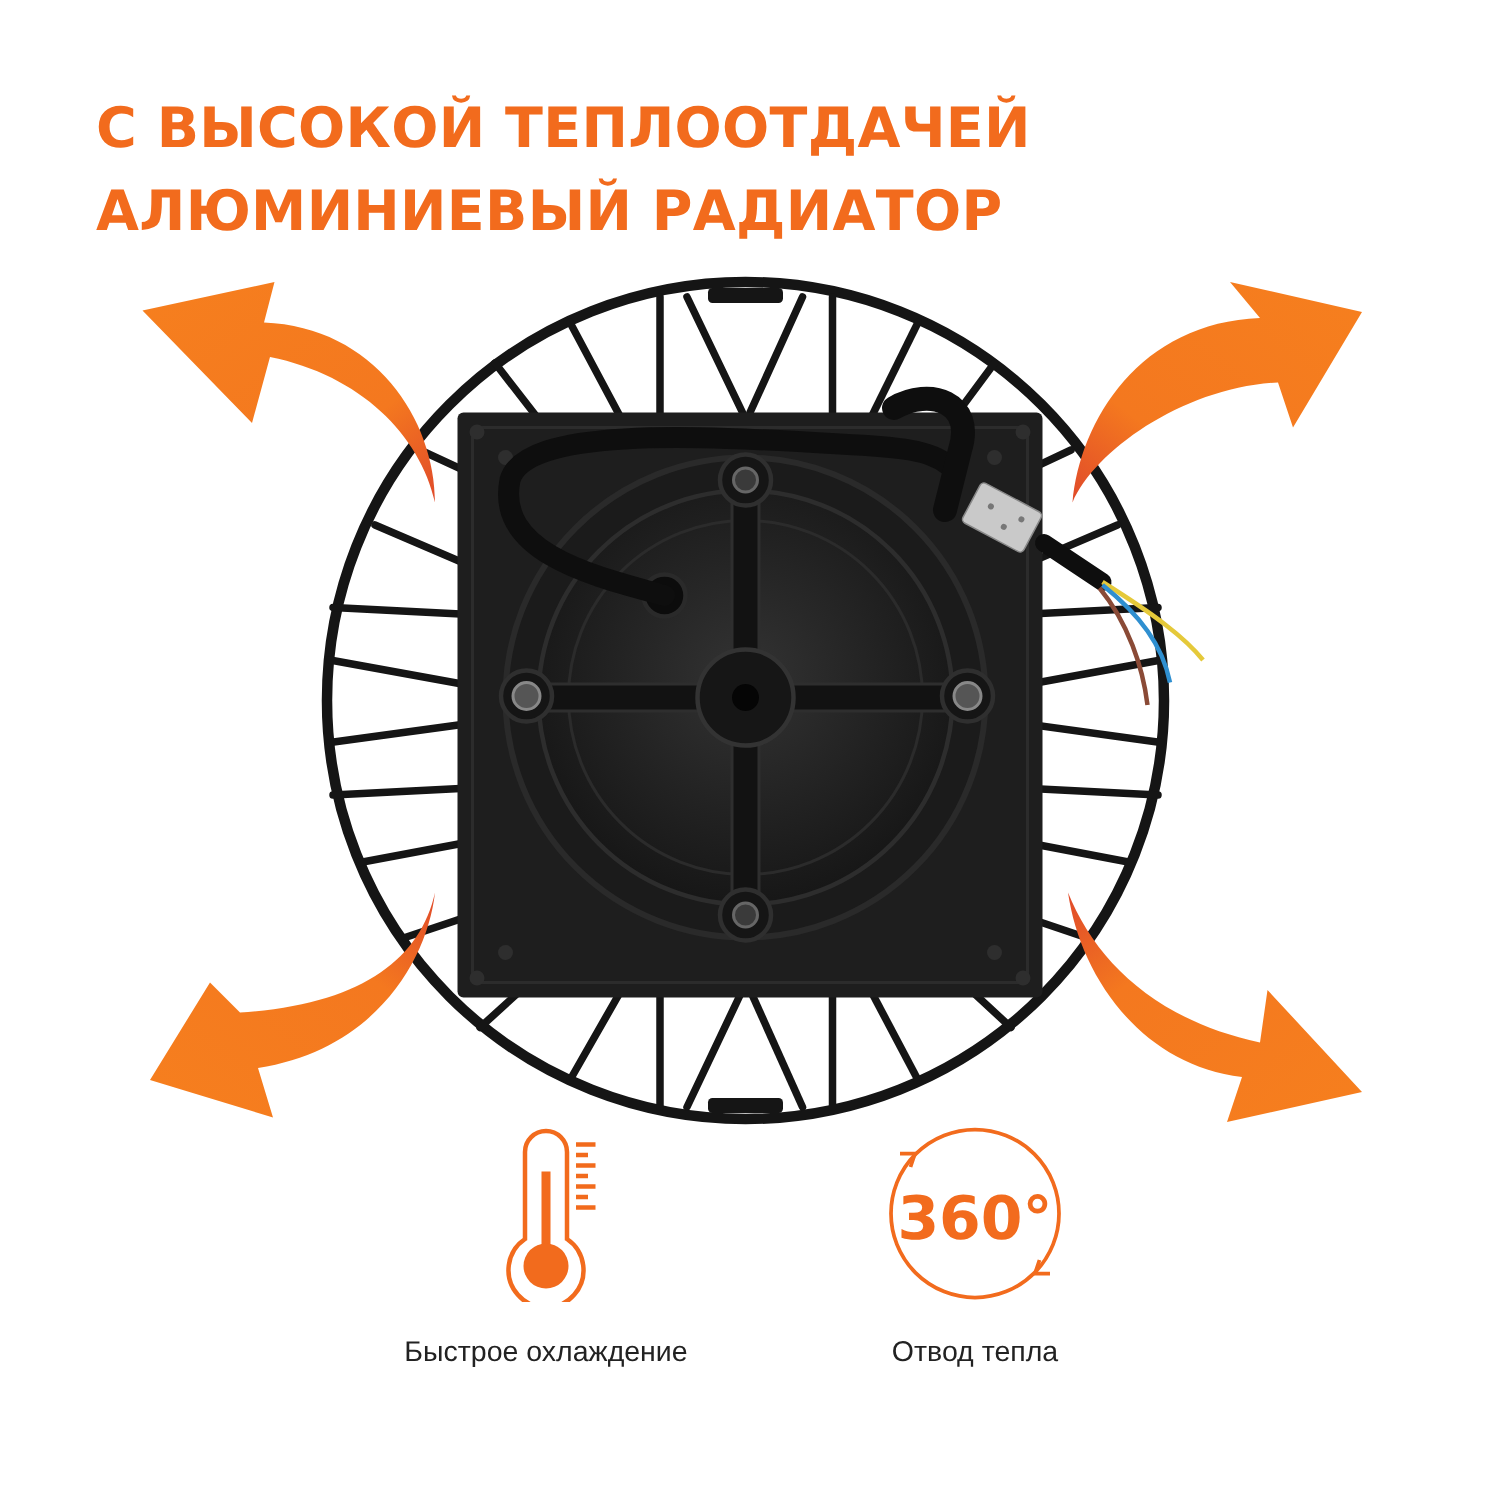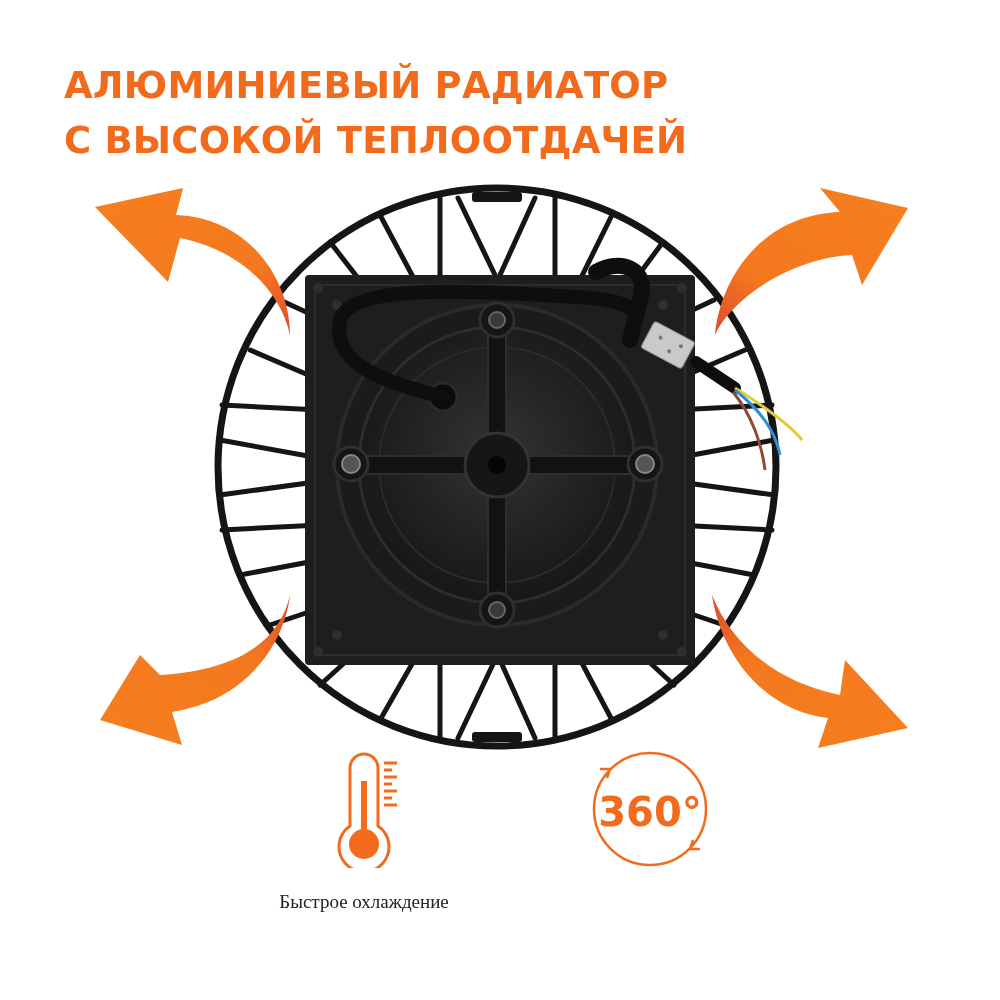--- a/index.html
+++ b/index.html
@@ -2,30 +2,30 @@
 <html style="--accent: #f26b1d;"><head>
 <meta charset="utf-8">
 <style>
   html, body { margin: 0; padding: 0; background: #ffffff; }
   body { width: 1000px; height: 1000px; position: relative; overflow: hidden; font-family: "DejaVu Sans", sans-serif; }
   .headline { position: absolute; left: 64px; top: 58px; margin: 0; color: var(--accent, #f26b1d); font-family: "DejaVu Sans", sans-serif; font-weight: bold; font-size: 37px; line-height: 55px; letter-spacing: 0.2px; }
   .headline span { display: block; }
   .product { position: absolute; left: 0; top: 0; width: 1000px; height: 1000px; }
   .feature { position: absolute; top: 743px; width: 260px; text-align: center; }
   .feature-icon { display: block; margin: 0 auto; }
-  .feature-label { position: absolute; left: 0; right: 0; top: 148px; font-family: Liberation Serif, serif; font-size: 19px; color: #222222; text-align: center; }
+  .feature-label { position: absolute; left: 0; right: 0; top: 148px; font-family: Liberation Sans, sans-serif; font-size: 19px; color: #222222; text-align: center; }
   .f1 { left: 234px; }
   .f2 { left: 520px; }
 </style>
 </head>
 <body>
 
 <h1 class="headline">
+  <span>С ВЫСОКОЙ ТЕПЛООТДАЧЕЙ</span>
   <span>АЛЮМИНИЕВЫЙ РАДИАТОР</span>
-  <span>С ВЫСОКОЙ ТЕПЛООТДАЧЕЙ</span>
 </h1>
 
 <svg class="product" viewBox="0 0 1000 1000" xmlns="http://www.w3.org/2000/svg">
   <defs>
     <linearGradient id="gTL" x1="0" y1="0" x2="1" y2="1">
       <stop offset="0" stop-color="#f67f1e"></stop>
       <stop offset="0.7" stop-color="#f4781f"></stop>
       <stop offset="1" stop-color="#e04a2a"></stop>
     </linearGradient>
     <linearGradient id="gTR" x1="1" y1="0" x2="0" y2="1">
@@ -184,13 +184,14 @@
 </div>
 
 <div class="feature f2">
   <svg class="feature-icon" width="140" height="130" viewBox="0 0 140 130" xmlns="http://www.w3.org/2000/svg">
     <circle cx="70" cy="66" r="56" fill="none" stroke="#f26b1d" stroke-width="2.5"></circle>
     <path d="M20 26 L30 26 L27 35" fill="none" stroke="#f26b1d" stroke-width="2.5"></path>
     <path d="M120 106 L110 106 L113 97" fill="none" stroke="#f26b1d" stroke-width="2.5"></path>
     <rect x="22" y="44" width="98" height="44" fill="#ffffff"></rect>
     <text x="70" y="83" text-anchor="middle" font-family="DejaVu Sans, sans-serif" font-weight="bold" font-size="40" fill="#f26b1d">360°</text>
   </svg>
+  <div class="feature-label">Отвод тепла</div>
 </div>
 
 </body></html>

